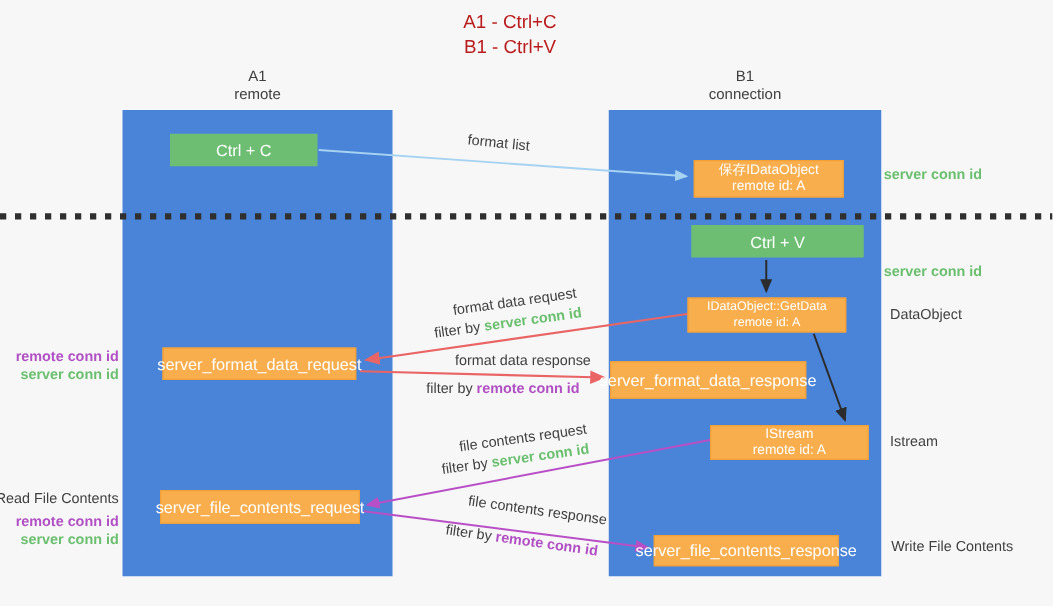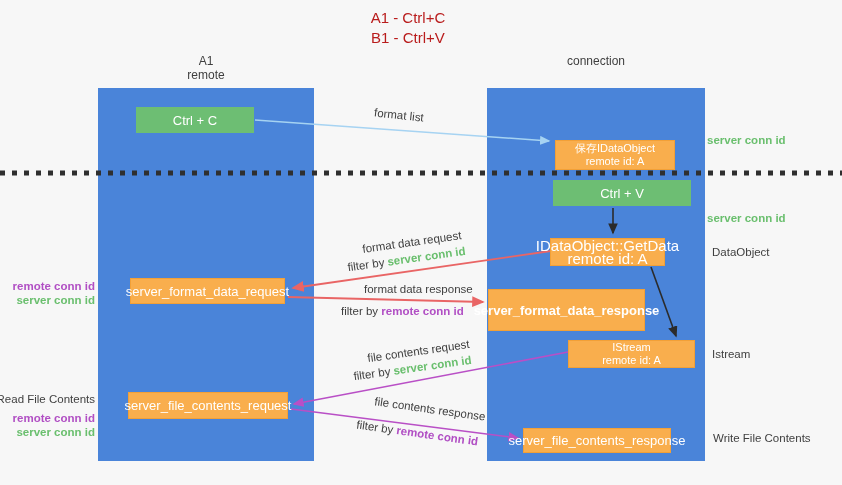--- a/index.html
+++ b/index.html
@@ -22,24 +22,24 @@
   .lane.left{left:98px;width:216px;}
   .lane.right{left:487px;width:218px;}
   
   .node{
     display:flex;flex-direction:column;align-items:center;justify-content:center;
     color:#fff;font-size:13px;line-height:13px;text-align:center;box-sizing:border-box;
   }
   .node.green{background:#6dbe73;}
   .node.orange{background:#f9ae4d;border:1px solid #f2a037;}
   #box-ctrl-c{left:136px;top:107px;width:118px;height:26px;}
-  #box-save-dataobject{left:555px;top:140px;width:120px;height:30px;font-size:11px;}
+  #box-save-dataobject{left:555px;top:128px;width:120px;height:30px;font-size:11px;}
   #box-ctrl-v{left:553px;top:180px;width:138px;height:26px;}
-  #box-getdata{left:550px;top:238px;width:115px;height:28px;font-size:15px;}
-  #box-format-response{left:488px;top:289px;width:157px;height:42px;font-weight:bold;}
+  #box-getdata{left:550px;top:238px;width:127px;height:28px;font-size:10px;}
+  #box-format-response{left:488px;top:289px;width:157px;height:30px;}
   #box-istream{left:568px;top:340px;width:127px;height:28px;font-size:11px;}
   #box-format-request{left:130px;top:278px;width:155px;height:26px;}
   #box-file-request{left:128px;top:392px;width:160px;height:27px;}
   #box-file-response{left:523px;top:428px;width:148px;height:25px;}
   
   .side{font-size:11.5px;line-height:14px;}
   .g{color:#6abf6e;font-weight:bold;}
   .p{color:#b14fc4;font-weight:bold;}
   .dark{color:#3f3f3f;}
   #right-scid-1{left:707px;top:133px;}
@@ -70,20 +70,21 @@
 <div class="abs title">
   <div>A1 - Ctrl+C</div>
   <div>B1 - Ctrl+V</div>
 </div>
 
 <div class="abs lane-header left">
   <div>A1</div>
   <div>remote</div>
 </div>
 <div class="abs lane-header right">
+  <div>B1</div>
   <div>connection</div>
 </div>
 
 <div class="abs lane left"></div>
 <div class="abs lane right"></div>
 
 <svg class="overlay" width="842" height="485" viewBox="0 0 842 485">
   <defs>
     <marker id="m-blue" markerWidth="7" markerHeight="7" refX="6" refY="3" orient="auto">
         <path d="M0,0 L7,3 L0,6 z" fill="#a6d3f2"></path>

